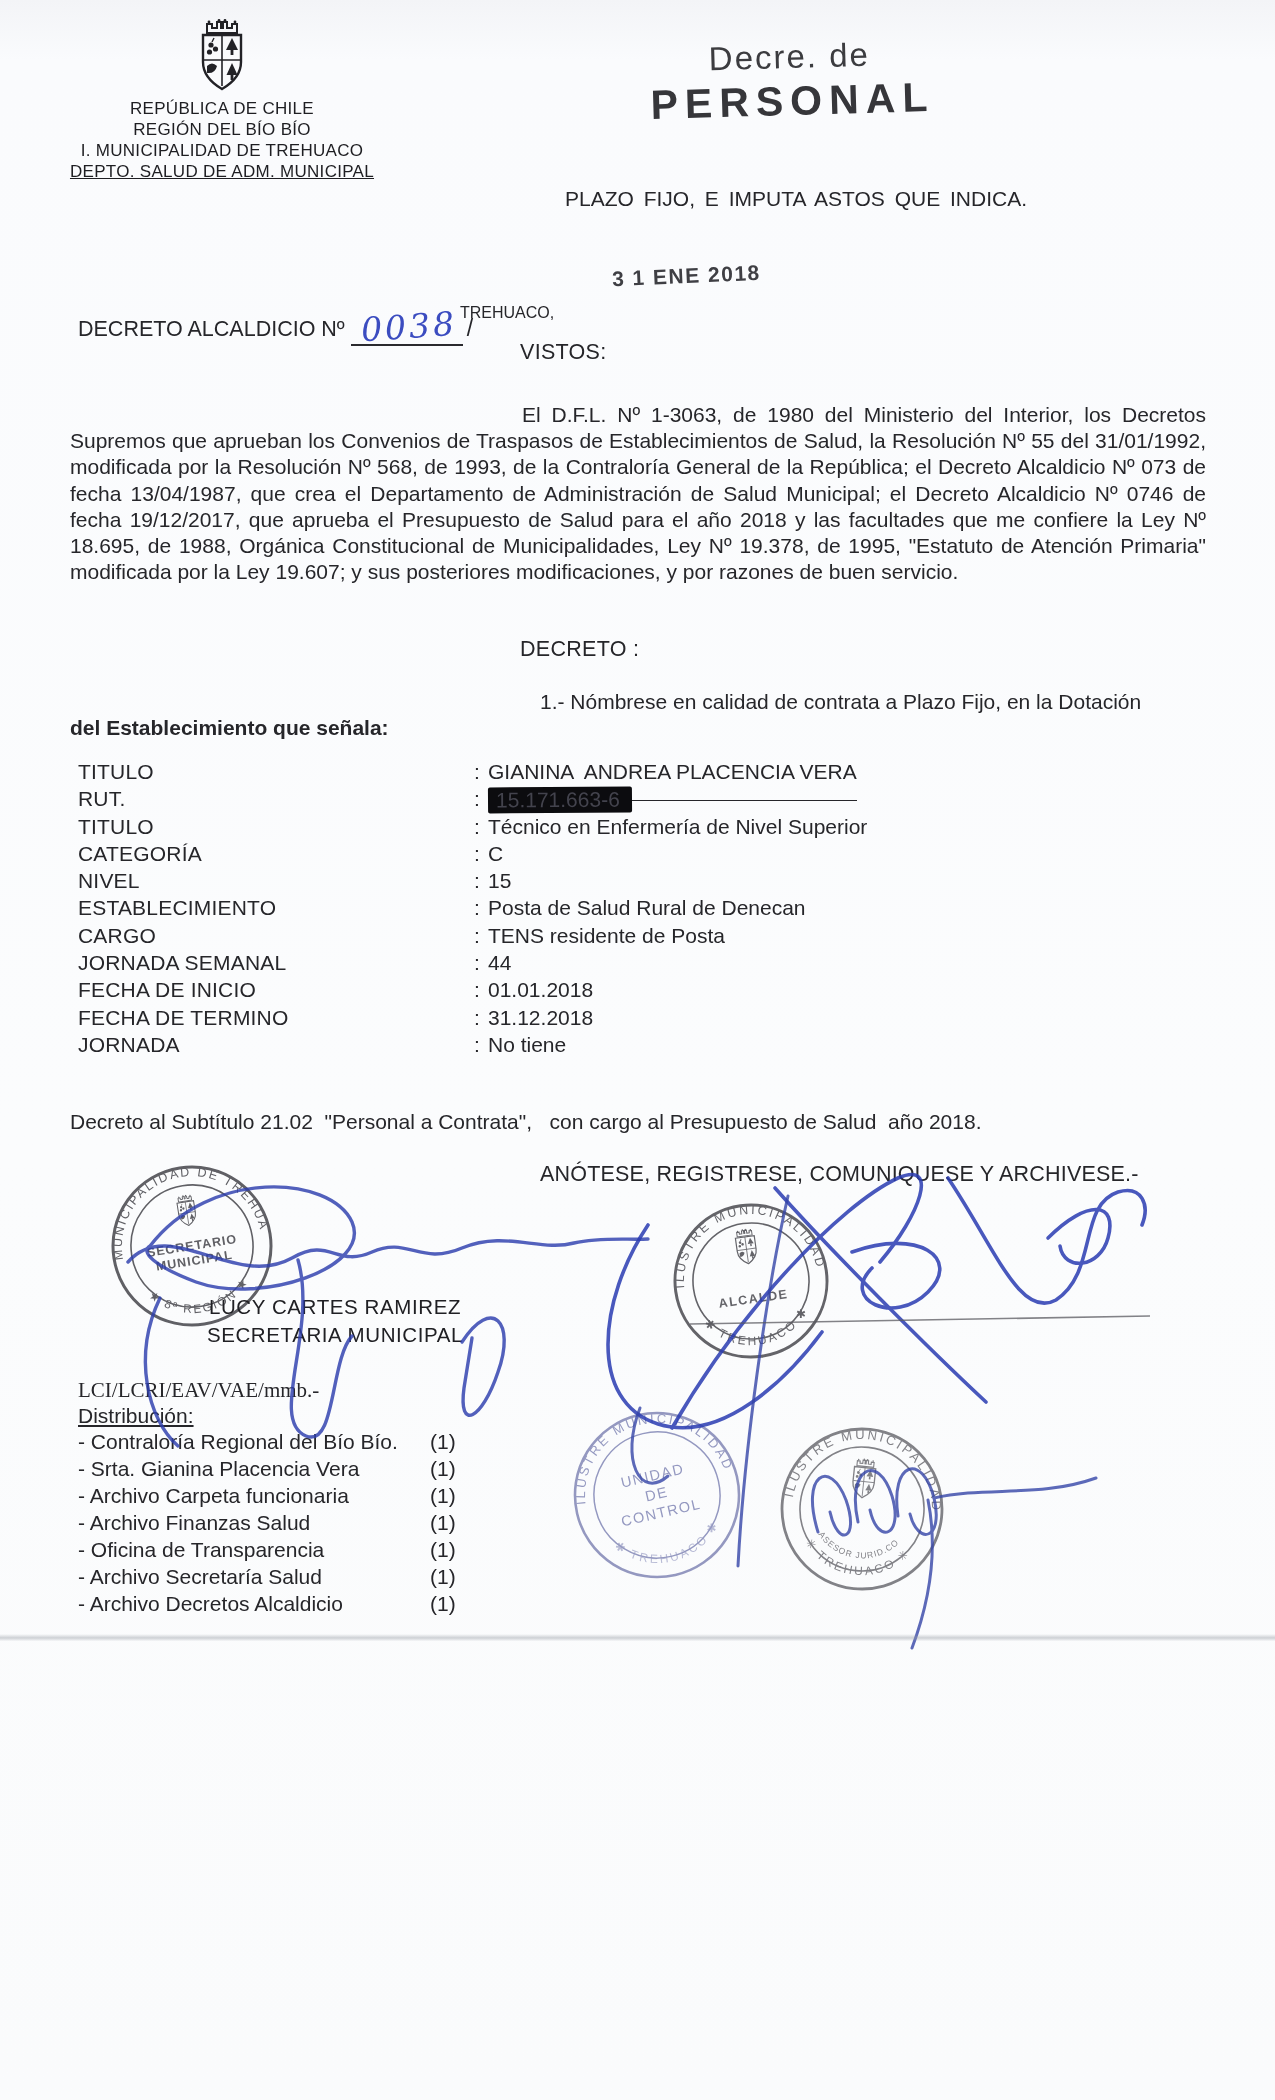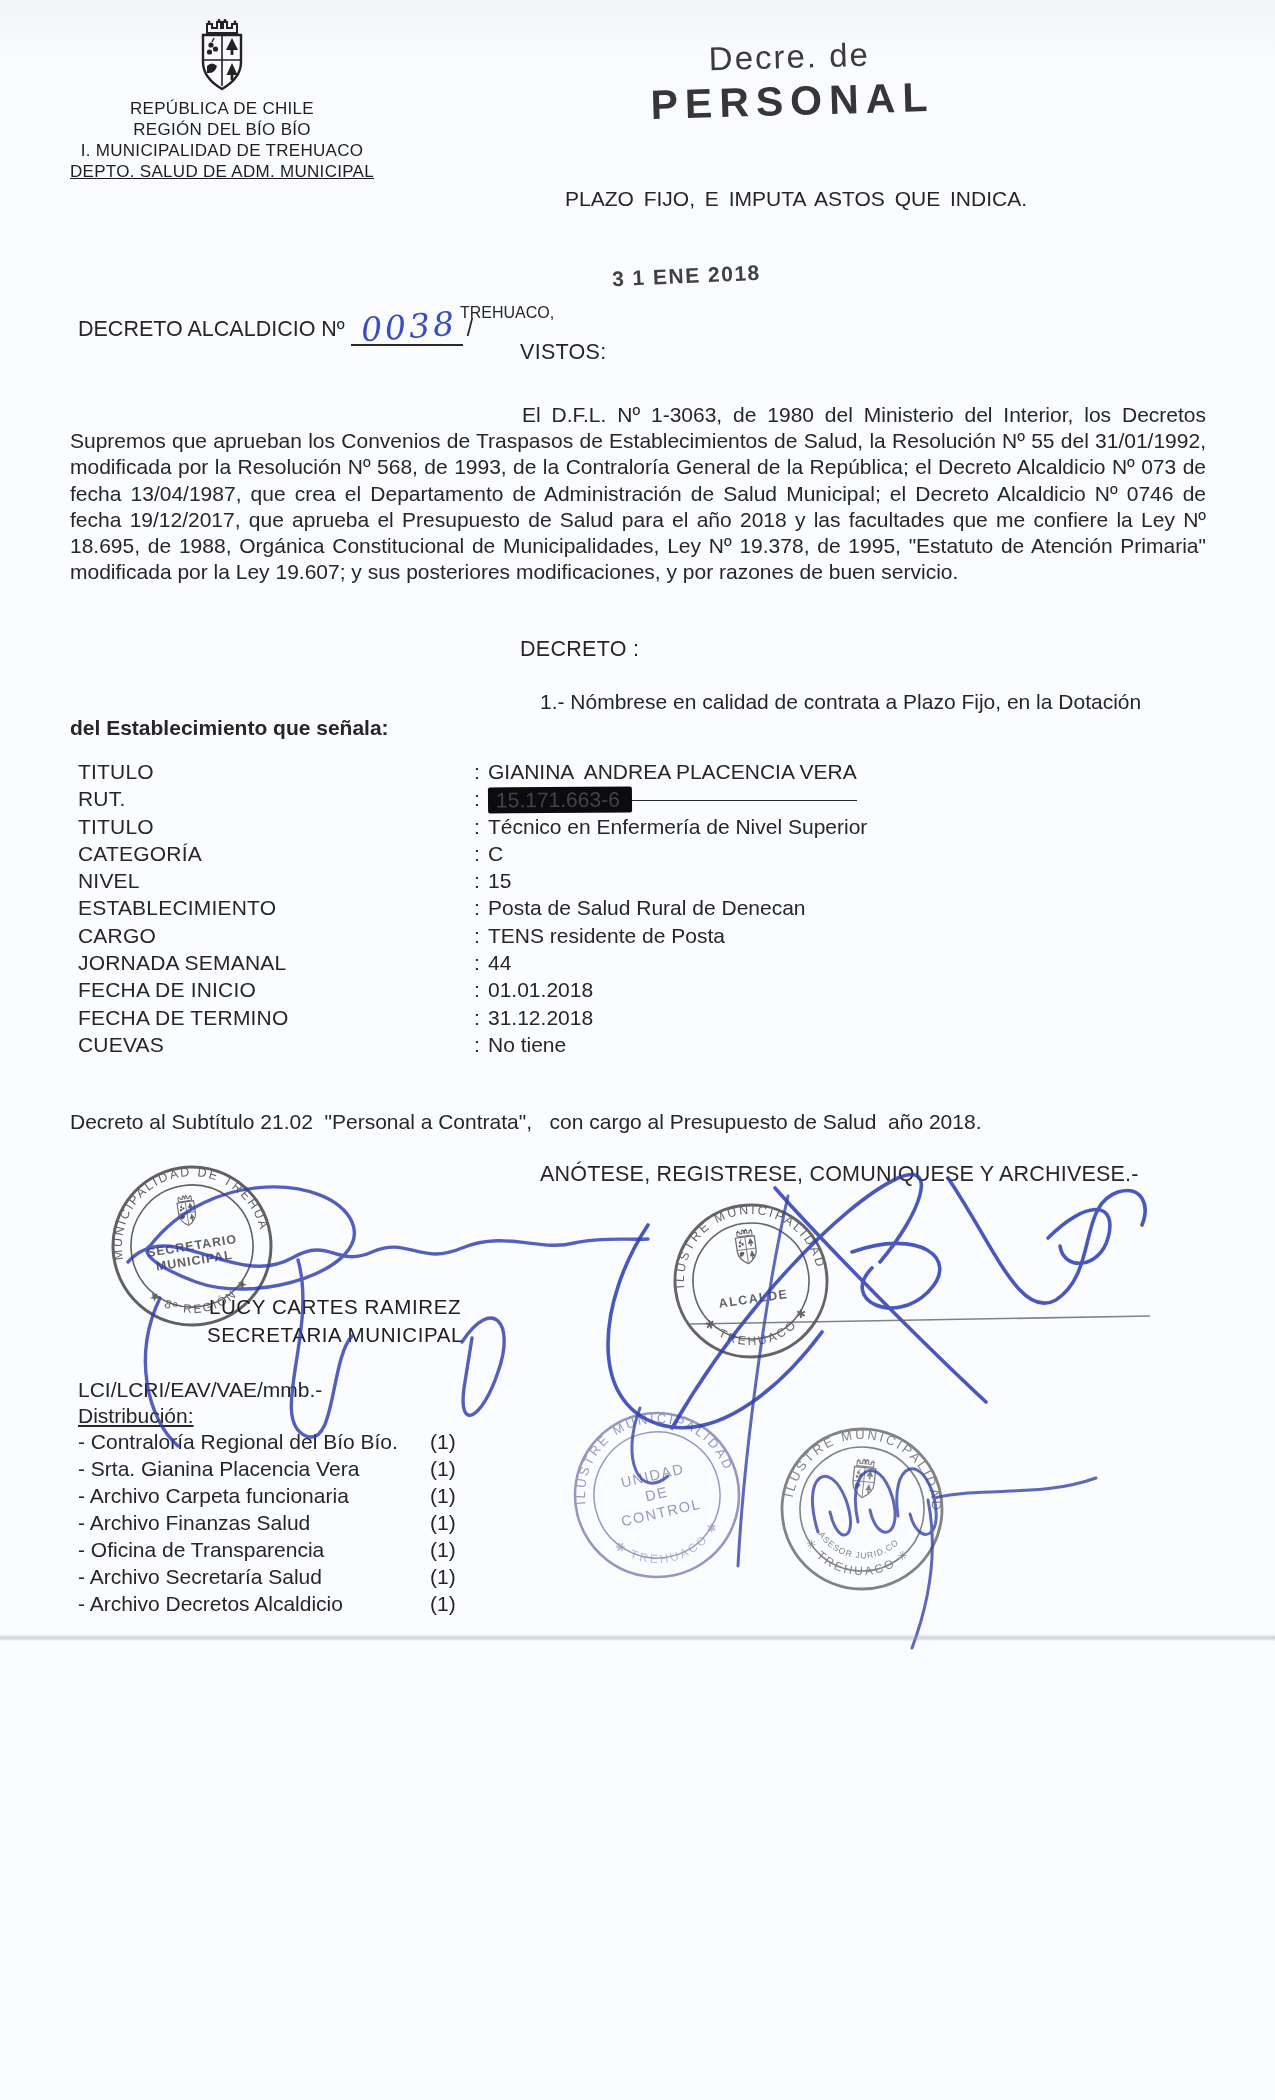--- a/index.html
+++ b/index.html
@@ -41,21 +41,21 @@
   .frow .colon{width:14px;flex:none;}
   .frow .value{white-space:pre;}
   .frow .value.u{border-bottom:1.6px solid #26262a;padding-bottom:16px;}
   .frow .value.redacted{background:#0c0c0f;color:#43434d;padding:1px 12px 2px 8px;border-radius:2px;transform:rotate(-.4deg);display:inline-block;line-height:23px;}
   .closing{left:540px;top:1162px;font-size:21.5px;letter-spacing:.2px;}
   
   .sig-name-left{left:185px;top:1293px;width:300px;text-align:center;font-size:20.5px;letter-spacing:.6px;line-height:28px;color:#202024;}
   .sig-name-right{left:728px;top:1296px;width:310px;text-align:center;font-size:20.5px;letter-spacing:1px;line-height:28px;color:#202024;}
   .sig-title-sp{letter-spacing:6px;}
   
-  .initials{left:78px;top:1378px;font-size:21px;}
+  .initials{left:78px;top:1378px;font-size:21px;font-family:Liberation Serif, serif;}
   .dist-head{left:78px;top:1404px;font-size:21px;text-decoration:underline;}
   .dist{left:78px;top:1430px;width:420px;font-size:21px;}
   .drow{display:flex;height:27px;}
   .drow .dn{width:352px;flex:none;}
   .stamp{pointer-events:none;}
   .overlay{left:0;top:0;pointer-events:none;}
   .crease{left:0;top:1634px;width:1275px;height:7px;background:linear-gradient(180deg,rgba(160,165,172,.0),rgba(150,156,164,.45) 55%,rgba(160,165,172,.05));}
 </style>
 </head>
 <body>
@@ -164,21 +164,21 @@
         <span class="lab">FECHA DE INICIO</span>
         <span class="colon">:</span>
         <span class="value">01.01.2018</span>
       </div>
     <div class="frow">
         <span class="lab">FECHA DE TERMINO</span>
         <span class="colon">:</span>
         <span class="value">31.12.2018</span>
       </div>
     <div class="frow">
-        <span class="lab">CUEVAS</span>
+        <span class="lab">JORNADA</span>
         <span class="colon">:</span>
         <span class="value">No tiene</span>
       </div>
   </div>
 
   <div class="abs iline pre" style="left:70px;top:1110px;">Decreto al Subtítulo 21.02  "Personal a Contrata",   con cargo al Presupuesto de Salud  año 2018.</div>
 
   <div class="abs closing">ANÓTESE, REGISTRESE, COMUNIQUESE Y ARCHIVESE.-</div>
 
   <svg class="abs stamp" style="left:106px;top:1160px;transform:rotate(-9deg);color:#45454b;opacity:.85;" width="172" height="172" viewBox="0 0 172 172">

